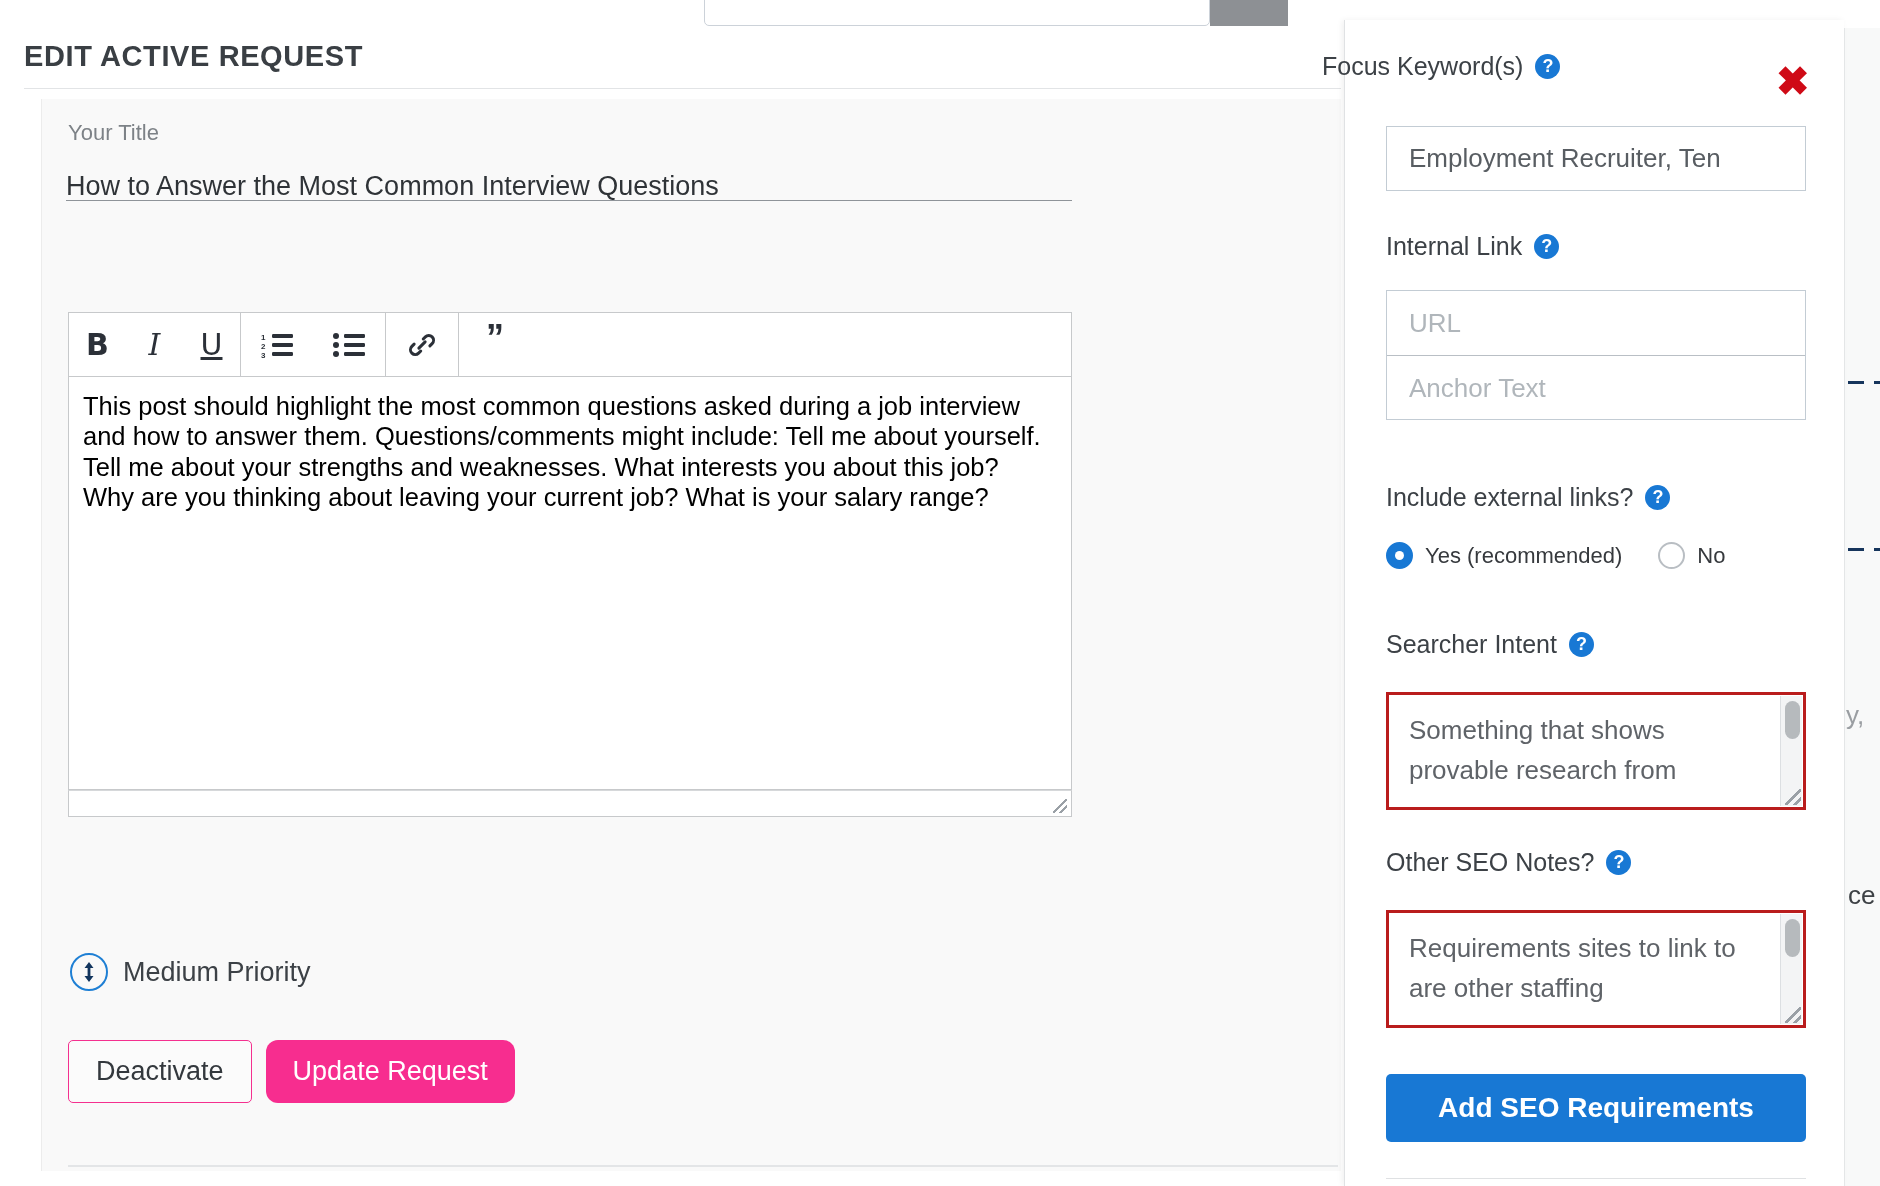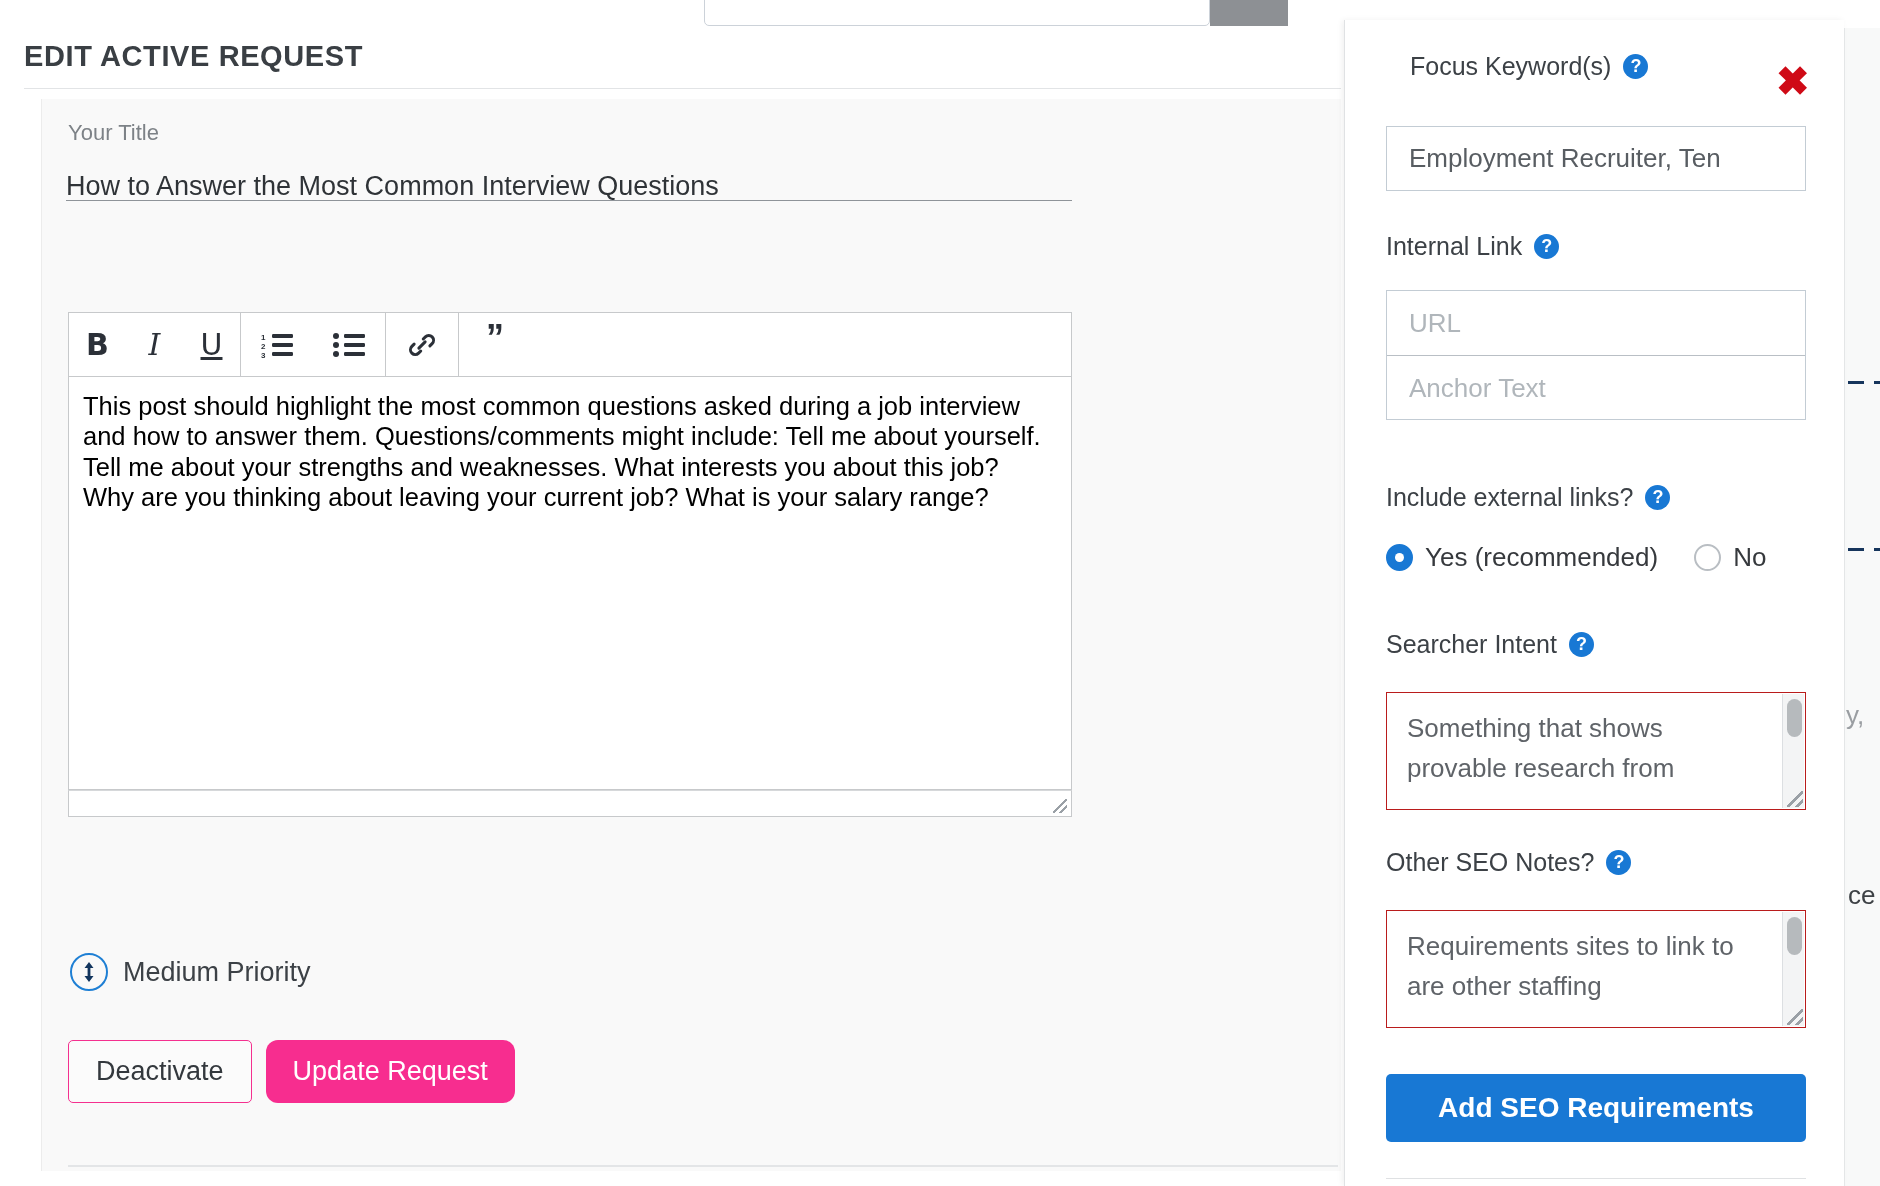--- a/index.html
+++ b/index.html
@@ -142,23 +142,23 @@
   .linkbox input::placeholder { color: #b0b6bb; }
 
   .radio-row { position: absolute; left: 1386px; top: 542px; display: flex; align-items: center; }
   .radio {
     width: 27px; height: 27px; border-radius: 50%; border: 2px solid #b9bec3;
     background: #fff; display: inline-flex; align-items: center; justify-content: center;
     margin-right: 12px; cursor: pointer;
   }
   .radio.on { background: #1878d4; border-color: #1878d4; }
   .radio.on::after { content: ""; width: 9px; height: 9px; border-radius: 50%; background: #fff; }
-  .radio-label { font-size: 26px; color: #36393d; margin-right: 36px; }
-
-  .ta-wrap { position: absolute; width: 420px; height: 118px; border: 1px solid #b91c1c; background: #fff; }
+  .radio-label { font-size: 22px; color: #36393d; margin-right: 36px; }
+
+  .ta-wrap { position: absolute; width: 420px; height: 118px; border: 3px solid #b91c1c; background: #fff; }
   .ta-wrap .ta-text {
     padding: 15px 20px; font-size: 26px; line-height: 1.55; color: #5f6368;
     width: 380px; overflow: hidden;
   }
   .ta-scroll {
     position: absolute; right: 1px; top: 1px; width: 22px; bottom: 1px; background: #f3f4f5;
     border-left: 1px solid #dcdfe2; cursor: pointer;
   }
   .ta-thumb { position: absolute; left: 4px; top: 5px; width: 15px; height: 38px; border-radius: 8px; background: #b6babd; }
   .ta-grip {
@@ -277,21 +277,21 @@
   <div class="actions">
     <button class="btn-deactivate">Deactivate</button>
     <button class="btn-update">Update Request</button>
   </div>
   <div class="card-rule"></div>
 
   <div class="seo-panel">
     <div class="close-x">✖</div>
   </div>
 
-  <div class="seo-label" style="left:1410px; top:52px;">
+  <div class="seo-label" style="left:1322px; top:52px;">
     <span>Focus Keyword(s)</span>
     <span class="help-icon">?</span>
   </div>
   <input class="seo-input" style="left: 1386px; top: 126px; width: 420px; height: 65px;" value="Employment Recruiter, Ten">
 
   <div class="seo-label" style="left:1386px; top:232px;">
     <span>Internal Link</span>
     <span class="help-icon">?</span>
   </div>
   <div class="linkbox">

